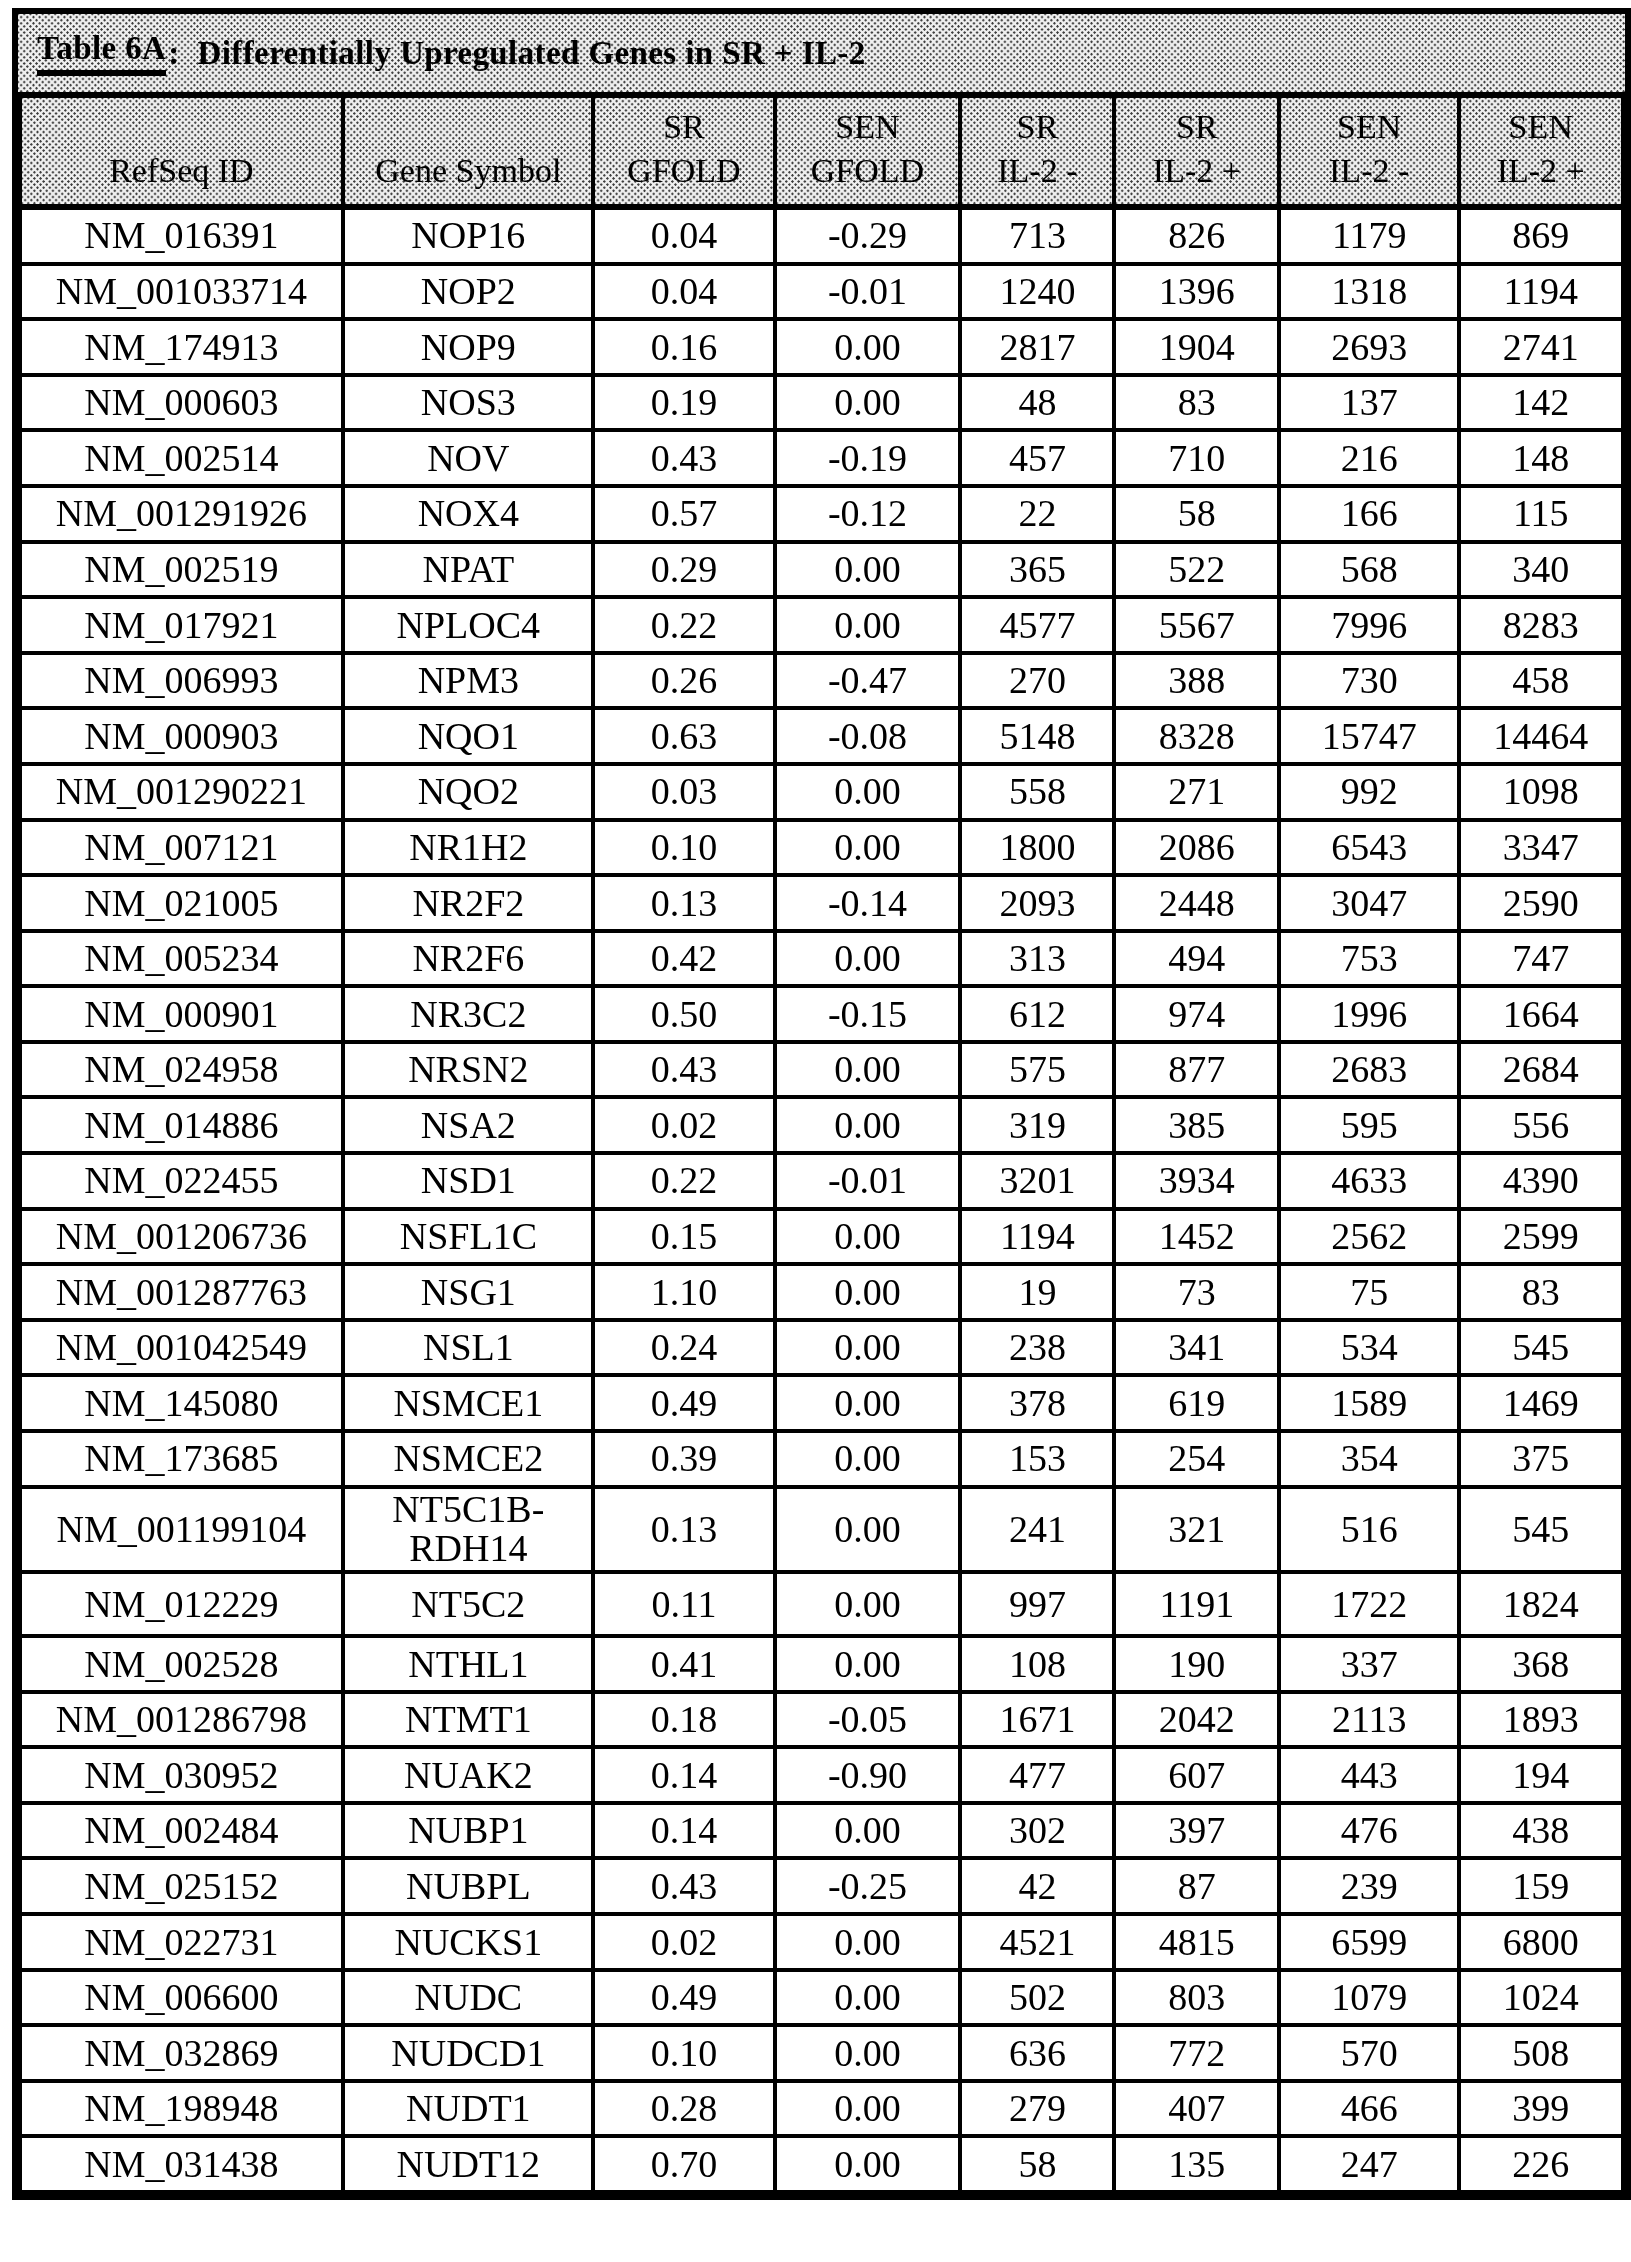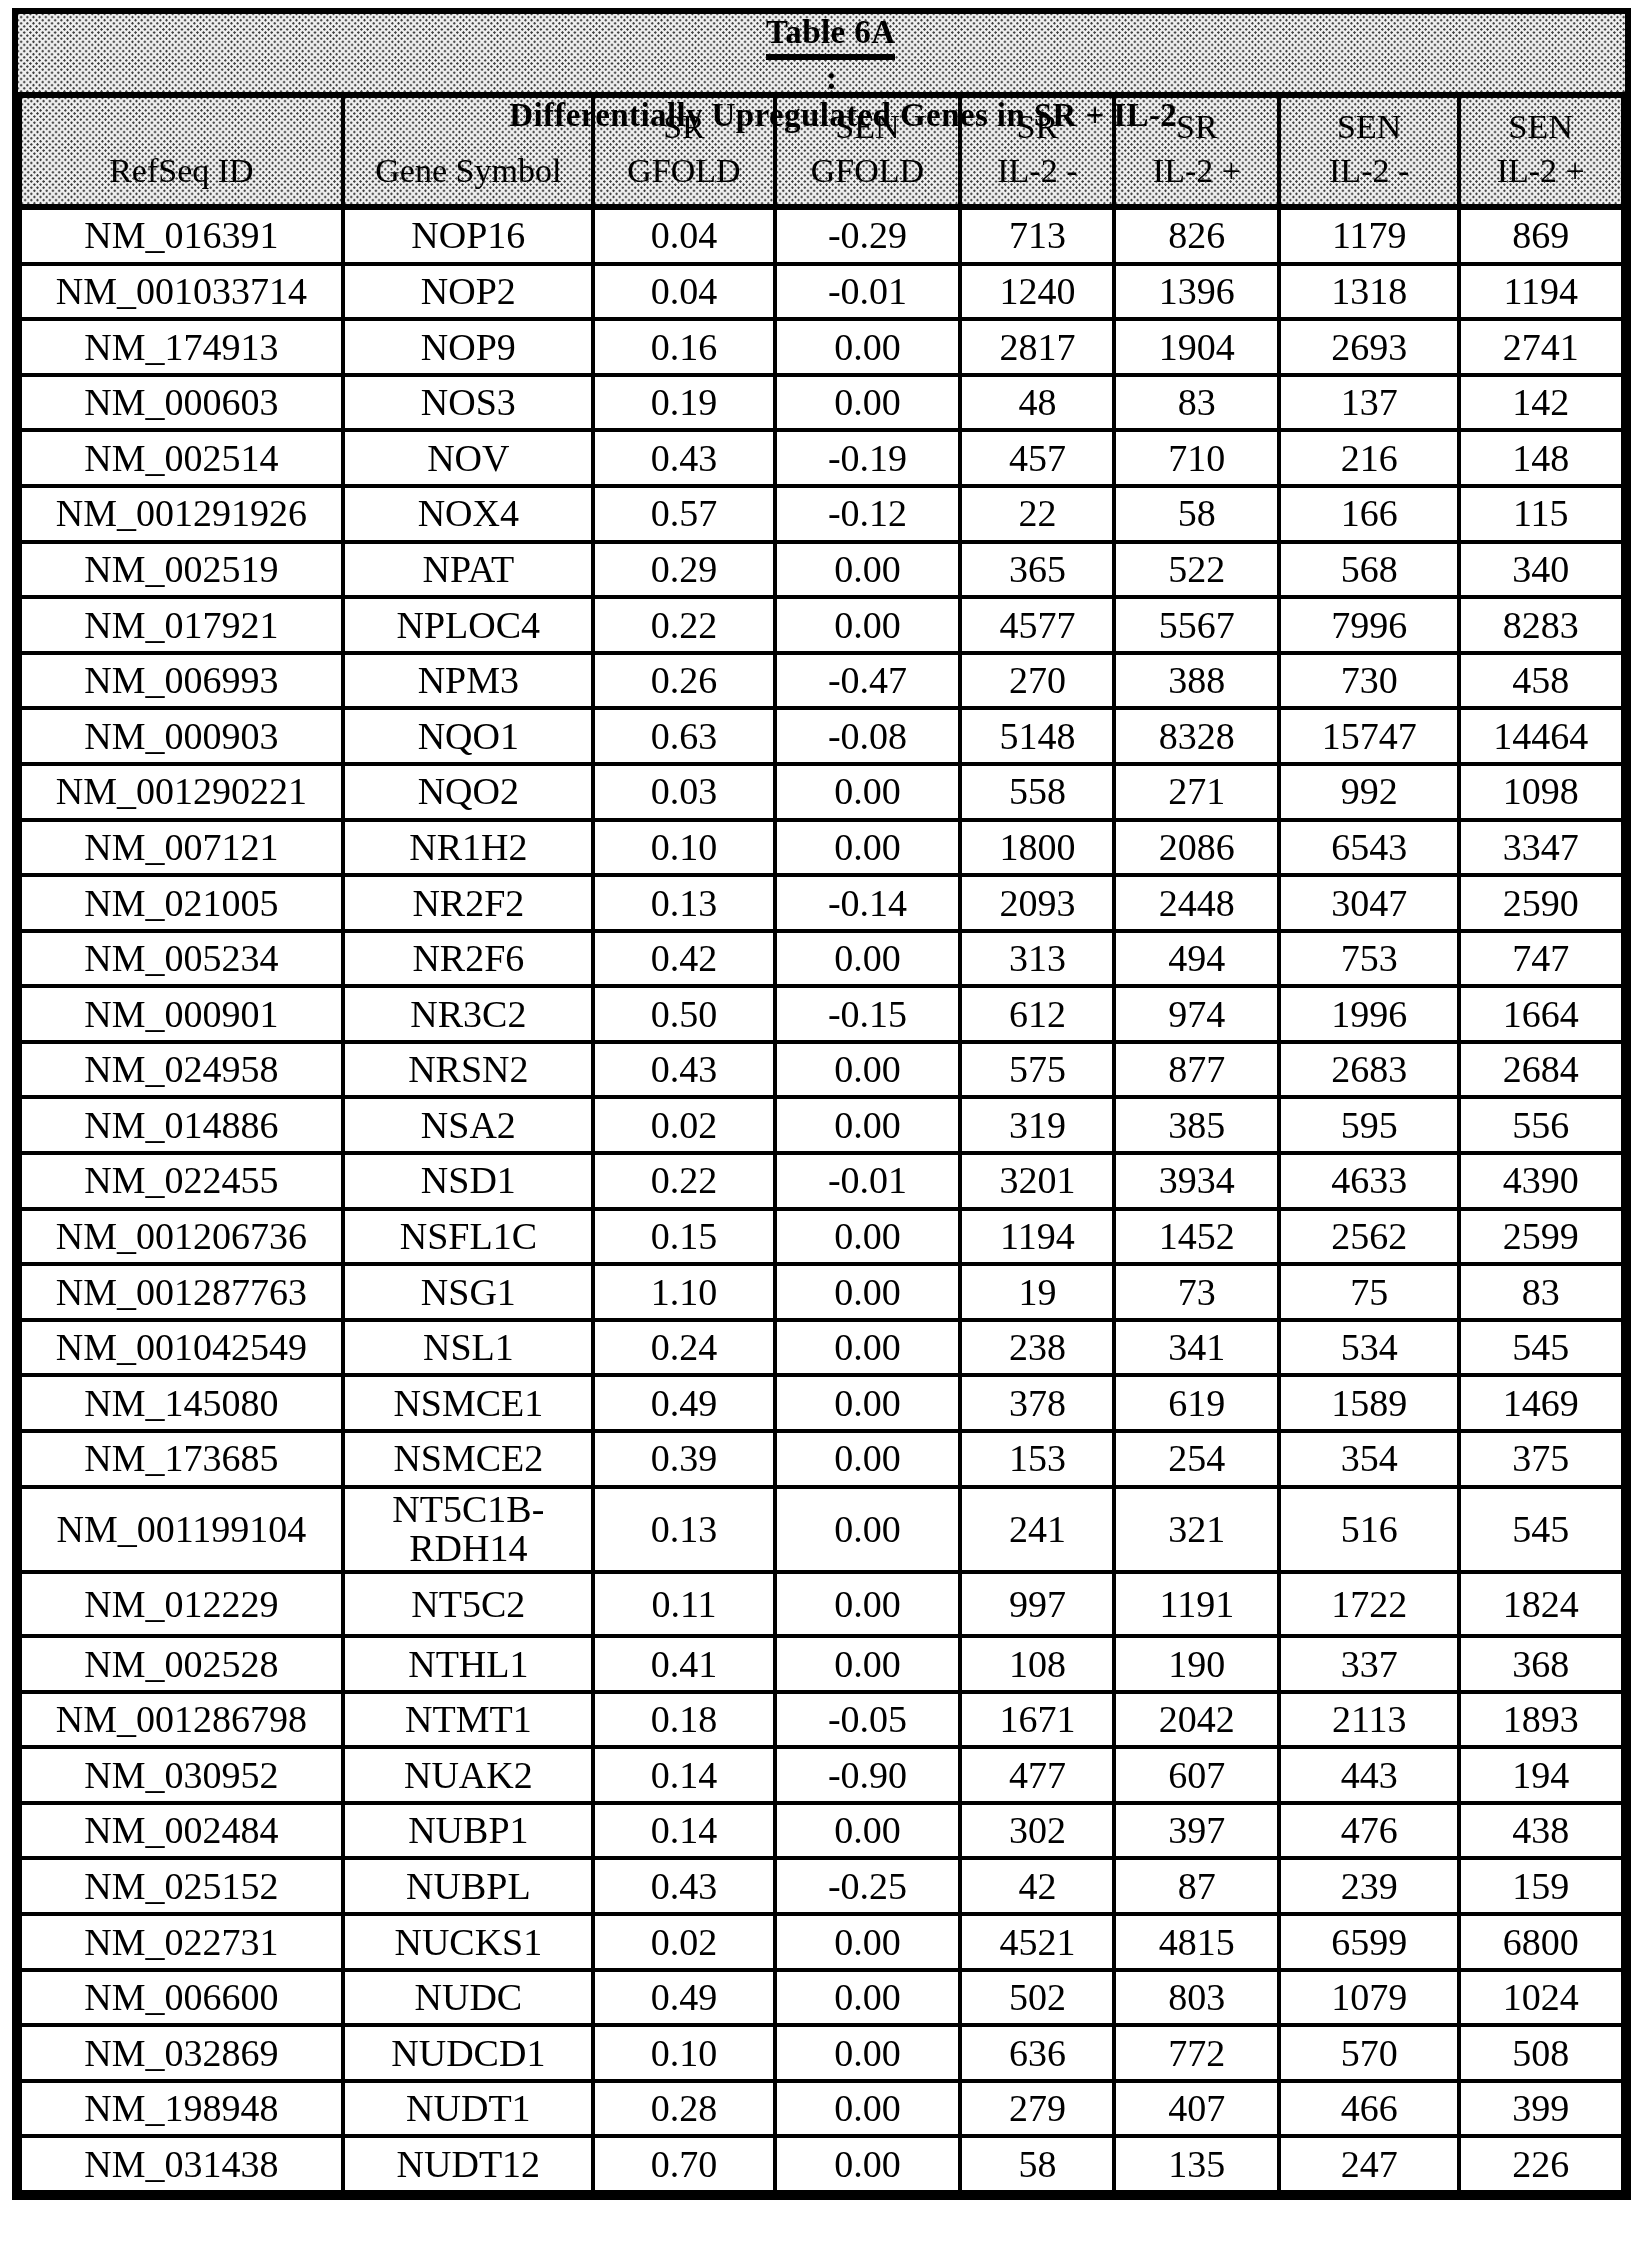--- a/index.html
+++ b/index.html
@@ -29,39 +29,38 @@
     background: #fff;
   }
   
   .stipple {
     background-color: #efefef;
     background-image:
       radial-gradient(circle, #3c3c3c 1px, rgba(0,0,0,0) 1.3px),
       radial-gradient(circle, #3c3c3c 1px, rgba(0,0,0,0) 1.3px);
     background-size: 6.2px 6.2px;
     background-position: 0 0, 3.1px 3.1px;
-    flex-direction: column;
   }
   .title-band {
     height: 78px;
     border-bottom: 6.2px solid #000;
     display: flex;
     align-items: center;
     padding-left: 19.4px;
     font-weight: bold;
     font-size: 33px;
     letter-spacing: 0.4px;
   }
   .title-label {
     display: inline-block;
     border-bottom: 6.2px solid #000;
     padding-bottom: 2.6px;
   }
   .title-colon { margin-left: 1.8px; }
-  .title-rest { margin-left: 25px; }
+  .title-rest { margin-left: 18px; }
 
   table.gene-table {
     border-collapse: collapse;
     width: 100%;
     table-layout: fixed;
   }
   .gene-table th, .gene-table td {
     border: 4.4px solid #000;
     text-align: center;
     overflow: hidden;

